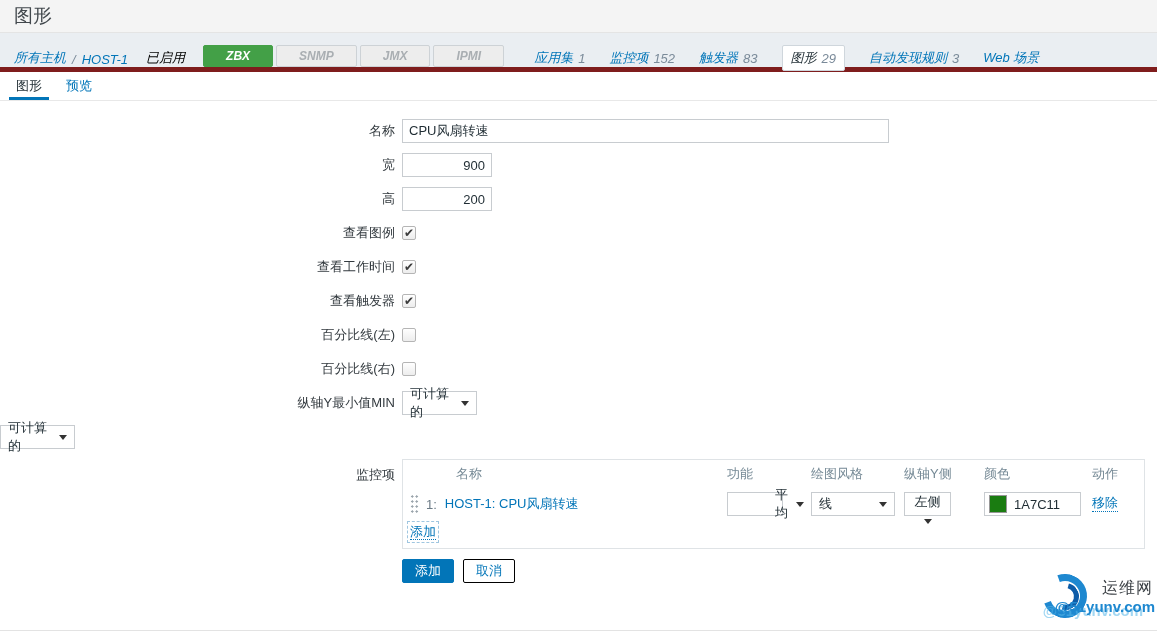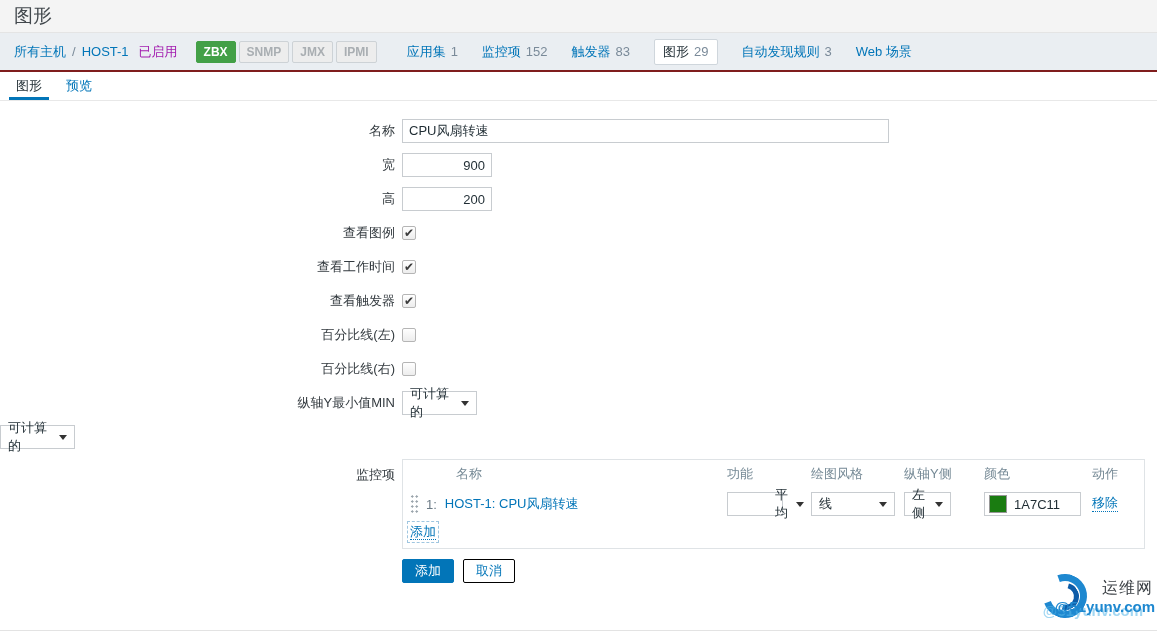--- a/index.html
+++ b/index.html
@@ -15,28 +15,28 @@
   a { color: #0275b8; text-decoration: none; cursor: pointer; }
 
   
   .title-bar {
     height: 33px; background: #f4f4f4; border-bottom: 1px solid #e4e4e4;
     display: flex; align-items: center; padding: 0 14px;
   }
   .page-title { font-size: 19px; color: #42484d; }
 
   .breadcrumb-bar {
-    height: 39px; background: #eaeef2; border-bottom: 2px solid #7f1d1d;
-    display: flex; align-items: center; padding: 0 14px;
+    height: 39px; background: #eaeef2; border-bottom: 5px solid #7f1d1d;
+    display: flex; align-items: flex-end; padding: 0 14px; font-style: italic;
   }
   .crumb-sep { color: #7a8a99; margin: 0 6px; }
-  .status-enabled { color: #a21caf; margin-left: 10px; }
+  .status-enabled { color: #000000; margin-left: 18px; }
   .agent-badges { display: flex; gap: 3px; margin-left: 18px; }
   .agent-badge {
-    padding: 3px 7px; font-size: 12px; font-weight: bold;
+    padding: 3px 22px; font-size: 12px; font-weight: bold;
     background: #ededed; color: #a9aeb2; border: 1px solid #cdd2d6; border-radius: 2px;
   }
   .agent-badge.on { background: #43a047; color: #ffffff; border-color: #43a047; }
   .bc-nav { display: flex; align-items: center; margin-left: 30px; gap: 24px; }
   .bc-nav-item { display: flex; gap: 5px; align-items: center; }
   .bc-count { color: #7a8a99; }
   .bc-nav-item.current {
     background: #ffffff; border: 1px solid #cfd6dc; border-radius: 2px;
     padding: 3px 8px; margin: -4px 0;
   }
@@ -62,21 +62,21 @@
   .txt.num { width: 90px; text-align: right; }
 
   .select {
     border: 1px solid #c8ccd0; background: #fff; height: 24px;
     display: inline-flex; align-items: center; justify-content: space-between;
     padding: 0 7px; cursor: pointer; gap: 8px;
   }
   .select .tri { width:0; height:0; border-left:4px solid transparent;
     border-right:4px solid transparent; border-top:5px solid #333; flex:none; }
   .select.w62 { width: 62px; } .select.w75 { width: 75px; }
-  .select.w52 { width: 40px; padding-left: 47px; } .select.w84 { width: 84px; } .select.w47 { width: 47px; }
+  .select.w52 { width: 40px; padding-left: 47px; } .select.w84 { width: 84px; } .select.w47 { width: 47px; flex-direction: column; }
 
   .cbx {
     width: 14px; height: 14px; border: 1px solid #b5b5b5; border-radius: 2px;
     background: linear-gradient(#ffffff, #ededed);
     display: inline-flex; align-items: center; justify-content: center;
     cursor: pointer; font-size: 12px; color: transparent;
   }
   .cbx.checked::after { content: "\2714"; color: #3a3a3a; }
 
   

